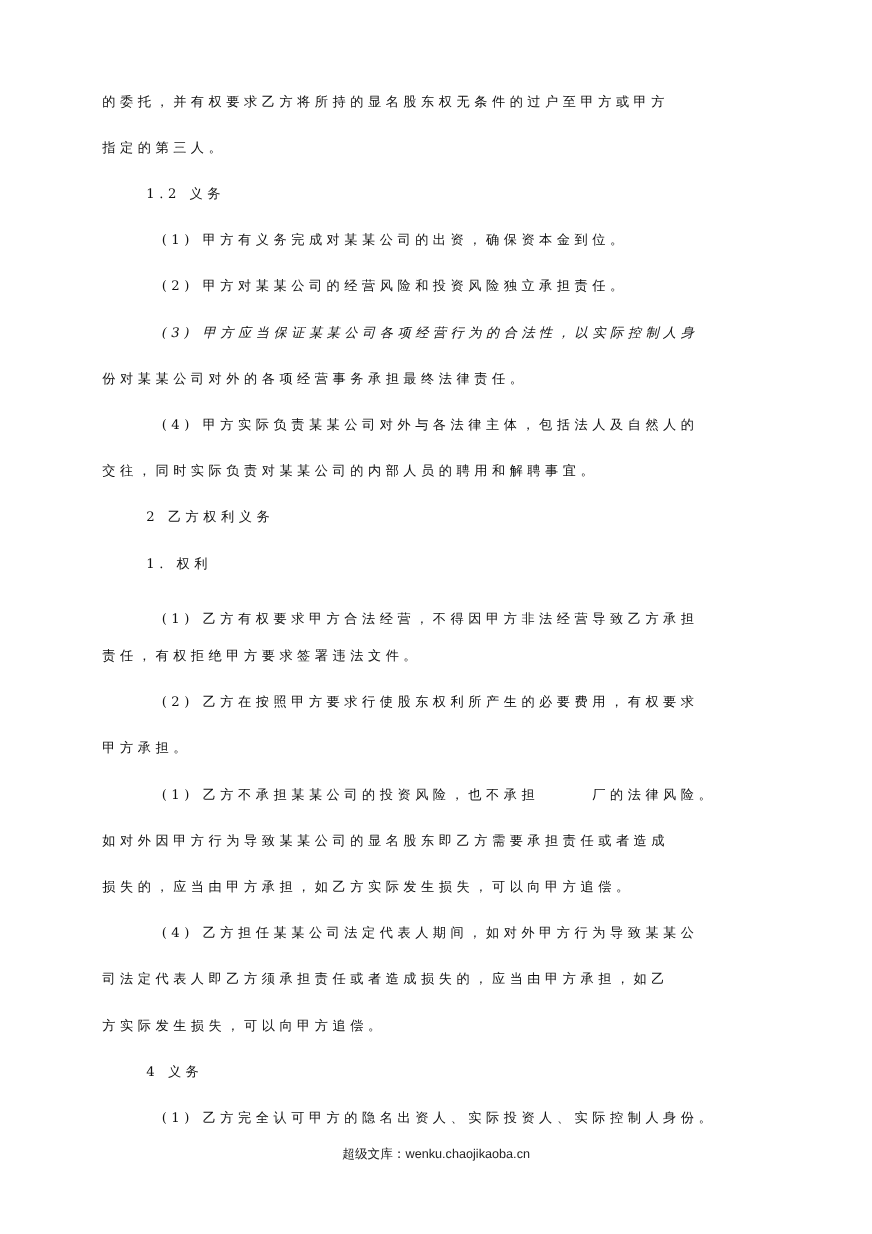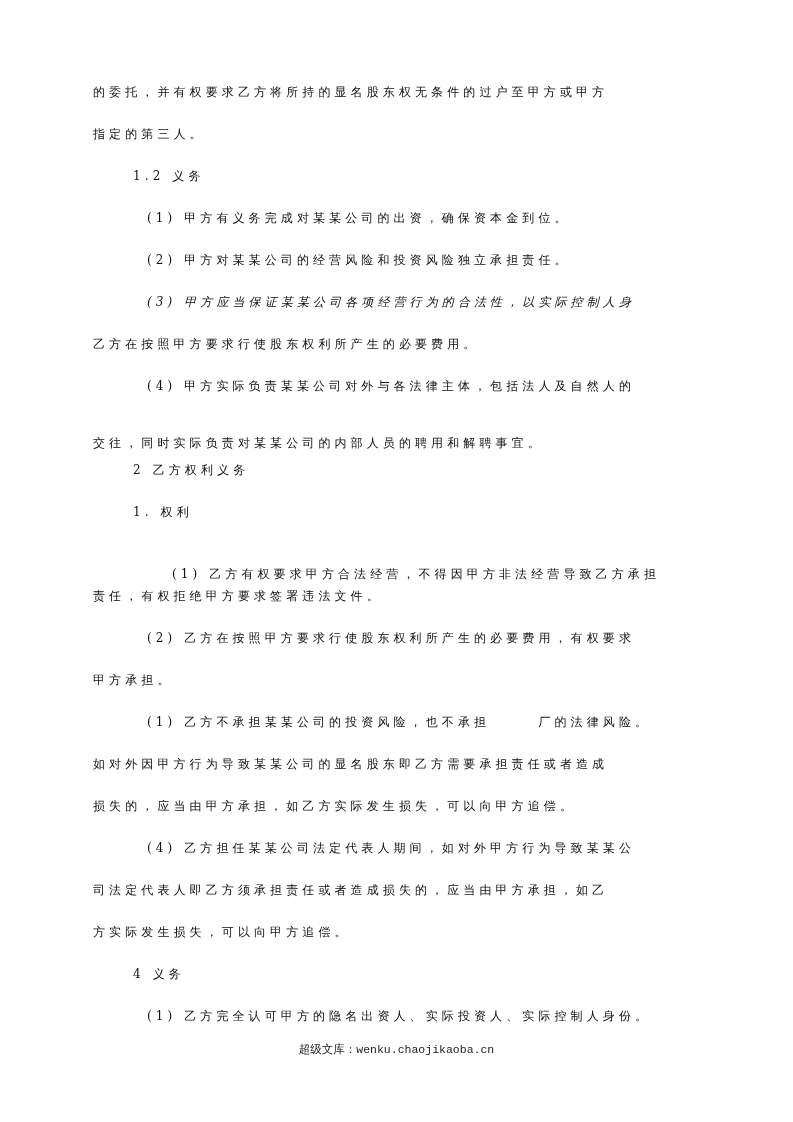--- a/index.html
+++ b/index.html
@@ -10,40 +10,40 @@
       font-family: "DejaVu Serif", "Liberation Serif", serif;
     }
     .line {
       position: absolute; left: 93px; font-size: 12px; line-height: 20px;
       letter-spacing: 4.1px; white-space: nowrap;
     }
     .ind { left: 133px; }
     .ind2 { left: 147px; }
     .footer {
       position: absolute; left: 0; width: 793px; top: 1042px; text-align: center;
-      font-size: 11.5px; color: #222; font-family: Liberation Mono, monospace;
+      font-size: 11.5px; color: #222; font-family: Liberation Sans, sans-serif;
     }
   </style>
 </head>
 <body>
 
 <div class="page">
   <div id="lines">
       <div class="line " style="top: 82px;">的委托，并有权要求乙方将所持的显名股东权无条件的过户至甲方或甲方</div>
       <div class="line " style="top: 124px;">指定的第三人。</div>
       <div class="line ind" style="top: 166px;">1.2 义务</div>
       <div class="line ind2" style="top: 208px;">(1) 甲方有义务完成对某某公司的出资，确保资本金到位。</div>
       <div class="line ind2" style="top: 250px;">(2) 甲方对某某公司的经营风险和投资风险独立承担责任。</div>
       <div class="line ind2" style="top: 292px; font-style: italic;">(3) 甲方应当保证某某公司各项经营行为的合法性，以实际控制人身</div>
-      <div class="line " style="top: 334px;">乙方在按照甲方要求行使股东权利所产生的必要费用。</div>
+      <div class="line " style="top: 334px;">份对某某公司对外的各项经营事务承担最终法律责任。</div>
       <div class="line ind2" style="top: 376px;">(4) 甲方实际负责某某公司对外与各法律主体，包括法人及自然人的</div>
-      <div class="line " style="top: 418px; margin-top: 15px;">交往，同时实际负责对某某公司的内部人员的聘用和解聘事宜。</div>
+      <div class="line " style="top: 418px;">交往，同时实际负责对某某公司的内部人员的聘用和解聘事宜。</div>
       <div class="line ind" style="top: 460px;">2 乙方权利义务</div>
       <div class="line ind" style="top: 502px;">1. 权利</div>
-      <div class="line ind2" style="top: 564px; margin-left: 25px;">(1) 乙方有权要求甲方合法经营，不得因甲方非法经营导致乙方承担</div>
+      <div class="line ind2" style="top: 552px;">(1) 乙方有权要求甲方合法经营，不得因甲方非法经营导致乙方承担</div>
       <div class="line " style="top: 586px;">责任，有权拒绝甲方要求签署违法文件。</div>
       <div class="line ind2" style="top: 628px;">(2) 乙方在按照甲方要求行使股东权利所产生的必要费用，有权要求</div>
       <div class="line " style="top: 670px;">甲方承担。</div>
       <div class="line ind2" style="top: 712px;">(1) 乙方不承担某某公司的投资风险，也不承担　　　厂的法律风险。</div>
       <div class="line " style="top: 754px;">如对外因甲方行为导致某某公司的显名股东即乙方需要承担责任或者造成</div>
       <div class="line " style="top: 796px;">损失的，应当由甲方承担，如乙方实际发生损失，可以向甲方追偿。</div>
       <div class="line ind2" style="top: 838px;">(4) 乙方担任某某公司法定代表人期间，如对外甲方行为导致某某公</div>
       <div class="line " style="top: 880px;">司法定代表人即乙方须承担责任或者造成损失的，应当由甲方承担，如乙</div>
       <div class="line " style="top: 922px;">方实际发生损失，可以向甲方追偿。</div>
       <div class="line ind" style="top: 964px;">4 义务</div>

